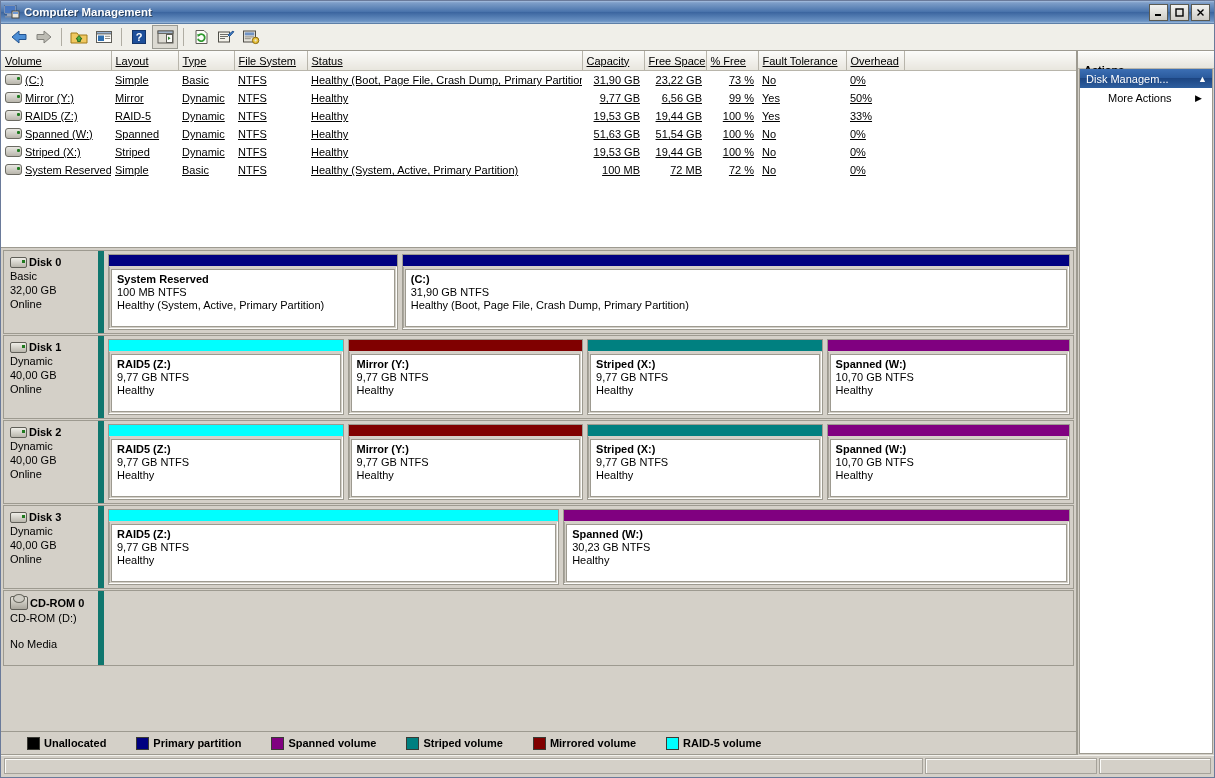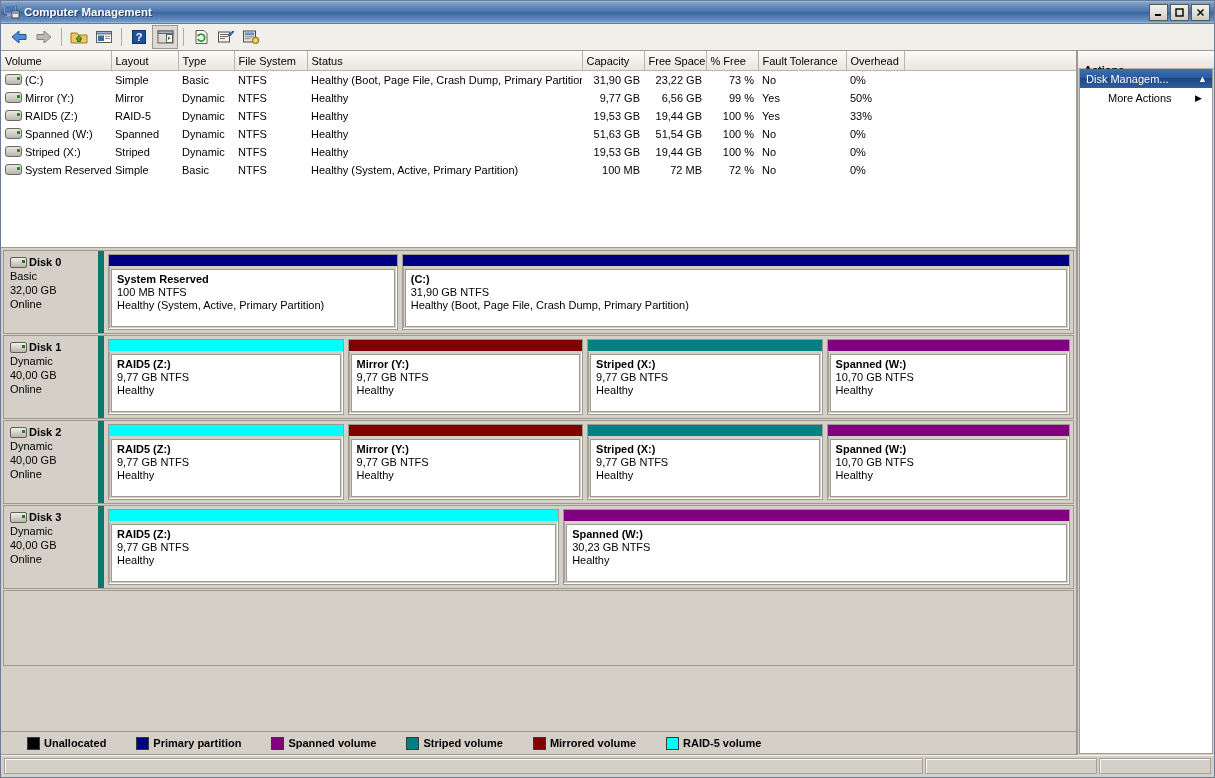--- a/index.html
+++ b/index.html
@@ -69,21 +69,21 @@
   
   .vol-pane{
     flex:0 0 197px;
     background:#fff;
     border:1px solid #9d9a90;
     border-top:none;border-left:none;
     box-sizing:border-box;
     overflow:hidden;
     position:relative;
   }
-  table.vol{border-collapse:collapse;width:1075px;table-layout:fixed;}
+  table.vol{border-collapse:collapse;width:1075px;table-layout:fixed;text-decoration:underline;}
   table.vol th{
     background:linear-gradient(to bottom,#fbfbf9,#e8e6de);
     border-right:1px solid #b8b5ab;
     border-bottom:1px solid #b8b5ab;
     font-weight:normal;font-size:11px;text-align:left;
     padding:2px 4px;height:15px;color:#000;
     white-space:nowrap;overflow:hidden;
   }
   table.vol td{
     padding:1px 4px;font-size:11px;white-space:nowrap;
@@ -603,20 +603,29 @@
                 <div class="vol-inner">
                   <div class="vb-name">Spanned (W:)</div>
                   <div class="vb-line">30,23 GB NTFS</div>
                   <div class="vb-line">Healthy</div>
                 </div>
               </div>
             </div>
           </div>
 
           <div class="diskrow cdrow">
+            <div class="diskhead">
+              <div class="dh-title">
+                <span class="cd-ico"></span>
+                <span>CD-ROM 0</span>
+              </div>
+              <div class="dh-line">CD-ROM (D:)</div>
+              <div class="dh-gap"></div>
+              <div class="dh-line">No Media</div>
+            </div>
             <div class="cd-empty"></div>
           </div>
 
         </div>
 
         <div class="legend">
           <div class="lg-item">
             <span class="lg-sw" style="background:#000000"></span>
             <span class="lg-tx">Unallocated</span>
           </div>

